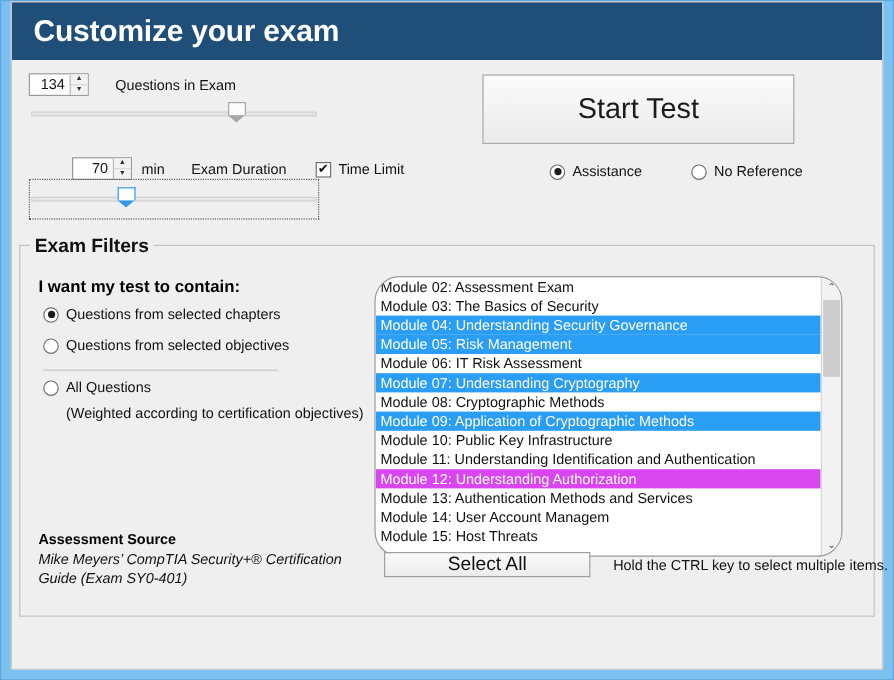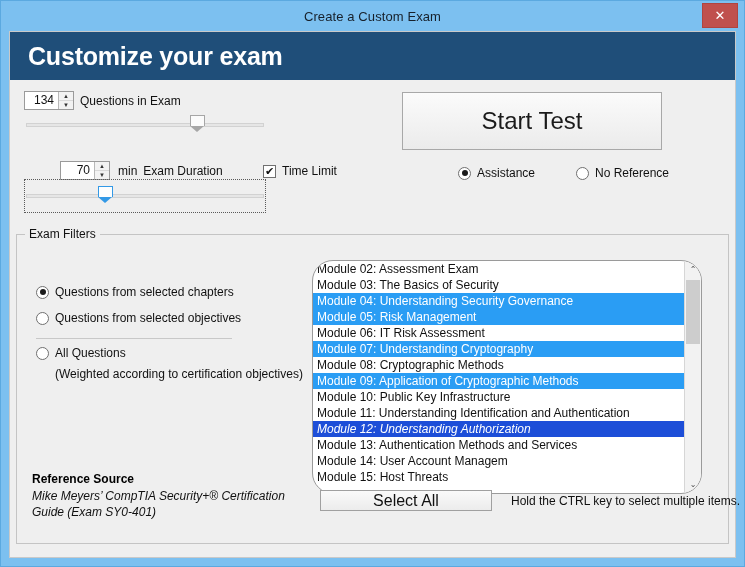--- a/index.html
+++ b/index.html
@@ -74,21 +74,21 @@
   .spin-arrows{
     width:14px;border-left:1px solid #b8b8b8;
     background:#f2f2f2;
     display:flex;flex-direction:column;
   }
   .spin-arrows div{
     flex:1 1 50%;display:flex;align-items:center;justify-content:center;
     font-size:6px;color:#333;line-height:1;cursor:pointer;
   }
   .spin-arrows div:first-child{border-bottom:1px solid #d8d8d8;}
-  .ctl-label{margin-left:6px;font-size:12px;color:#111;white-space:nowrap;}
+  .ctl-label{margin-left:22px;font-size:12px;color:#111;white-space:nowrap;}
   .ctl-label.small{margin-left:8px;}
 
   .slider{
     position:absolute;height:24px;
   }
   .slider .track{
     position:absolute;left:0;right:0;top:10px;height:4px;
     background:#e6e6e6;border:1px solid #d2d2d2;box-sizing:border-box;
   }
   .thumb{
@@ -136,21 +136,21 @@
     content:"";width:6px;height:6px;border-radius:50%;background:#1b1b1b;
   }
   .radio-row span.lbl{margin-left:6px;font-size:12px;}
   
   .groupbox{
     position:absolute;
     border:1px solid #c4c4c4;box-sizing:border-box;
   }
   .group-legend{
     position:absolute;top:-8px;left:8px;background:#efefef;
-    padding:0 4px;font-size:12px;color:#111;
+    padding:0 4px;font-size:16px;color:#111;font-weight:bold;
   }
   .filters-title{
     position:absolute;font-size:14px;font-weight:bold;color:#000;
   }
   .hr{
     position:absolute;height:1px;background:#c8c8c8;
   }
   .note{position:absolute;font-size:12px;color:#111;white-space:nowrap;}
   
   .listbox{
@@ -192,24 +192,20 @@
     font-size:16px;color:#111;cursor:pointer;
   }
   .ref-title{position:absolute;font-size:12px;font-weight:bold;color:#000;}
   .ref-line{position:absolute;font-size:12px;color:#111;white-space:nowrap;font-style:italic;}
 </style>
 </head>
 <body>
 
 <div class="window" style="background: rgb(124, 192, 240);">
 
-  <div class="titlebar">
-    <div class="titlebar-text">Create a Custom Exam</div>
-    <div class="close-btn" style="background: rgb(192, 80, 77);">✕</div>
-  </div>
 
   <div class="client">
 
     <div class="banner" style="background: rgb(31, 78, 121);">
       <div class="banner-title">Customize your exam</div>
     </div>
 
     <div class="body-area">
 
       <div class="spin-row" style="left:14px;top:11px;">
@@ -266,55 +262,56 @@
       </div>
       <div class="radio-row" style="left:566px;top:86px;">
         <div class="radio"></div>
         <span class="lbl">No Reference</span>
       </div>
 
       <div class="groupbox" style="left:6px;top:154px;width:713px;height:310px;">
         <div class="group-legend">Exam Filters</div>
       </div>
 
+      <div class="filters-title" style="left:22px;top:180px;">I want my test to contain:</div>
 
       <div class="radio-row" style="left:26px;top:205px;">
         <div class="radio checked"></div>
         <span class="lbl">Questions from selected chapters</span>
       </div>
       <div class="radio-row" style="left:26px;top:231px;">
         <div class="radio"></div>
         <span class="lbl">Questions from selected objectives</span>
       </div>
 
       <div class="hr" style="left:26px;top:258px;width:196px;"></div>
 
       <div class="radio-row" style="left:26px;top:266px;">
         <div class="radio"></div>
         <span class="lbl">All Questions</span>
       </div>
       <div class="note" style="left:45px;top:287px;">(Weighted according to certification objectives)</div>
 
-      <div class="ref-title" style="left:22px;top:392px;">Reference Source</div>
+      <div class="ref-title" style="left:22px;top:392px;">Assessment Source</div>
       <div class="ref-line" style="left:22px;top:409px;">Mike Meyers’ CompTIA Security+® Certification</div>
       <div class="ref-line" style="left:22px;top:425px;">Guide (Exam SY0-401)</div>
 
       <div class="listbox" style="left:302px;top:180px;width:390px;height:234px;border-radius:21px;">
         <div class="list-items" id="list-items">
             <div class="list-item">Module 02: Assessment Exam</div>
             <div class="list-item">Module 03: The Basics of Security</div>
             <div class="list-item selected" style="background: rgb(42, 157, 244);">Module 04: Understanding Security Governance</div>
             <div class="list-item selected" style="background: rgb(42, 157, 244);">Module 05: Risk Management</div>
             <div class="list-item">Module 06: IT Risk Assessment</div>
             <div class="list-item selected" style="background: rgb(42, 157, 244);">Module 07: Understanding Cryptography</div>
             <div class="list-item">Module 08: Cryptographic Methods</div>
             <div class="list-item selected" style="background: rgb(42, 157, 244);">Module 09: Application of Cryptographic Methods</div>
             <div class="list-item">Module 10: Public Key Infrastructure</div>
             <div class="list-item">Module 11: Understanding Identification and Authentication</div>
-            <div class="list-item selected" style="background: #1d4ed8; font-style: italic;">Module 12: Understanding Authorization</div>
+            <div class="list-item selected" style="background: #d946ef;">Module 12: Understanding Authorization</div>
             <div class="list-item">Module 13: Authentication Methods and Services</div>
             <div class="list-item">Module 14: User Account Managem</div>
             <div class="list-item">Module 15: Host Threats</div>
           </div>
         <div class="scrollbar">
           <div class="sb-arrow up">⌃</div>
           <div class="sb-thumb" style="top:19px;height:64px;"></div>
           <div class="sb-arrow down">⌄</div>
         </div>
       </div>

